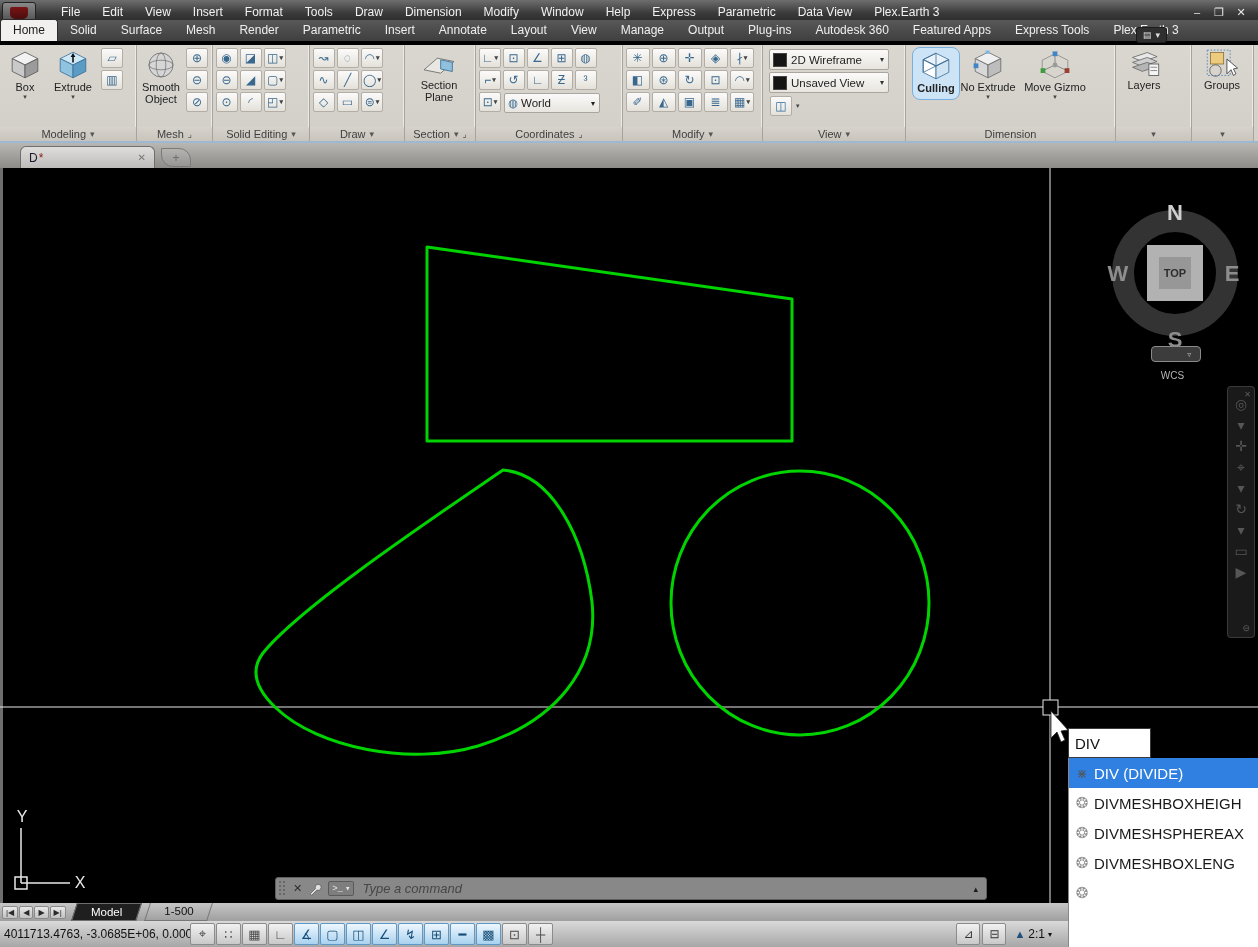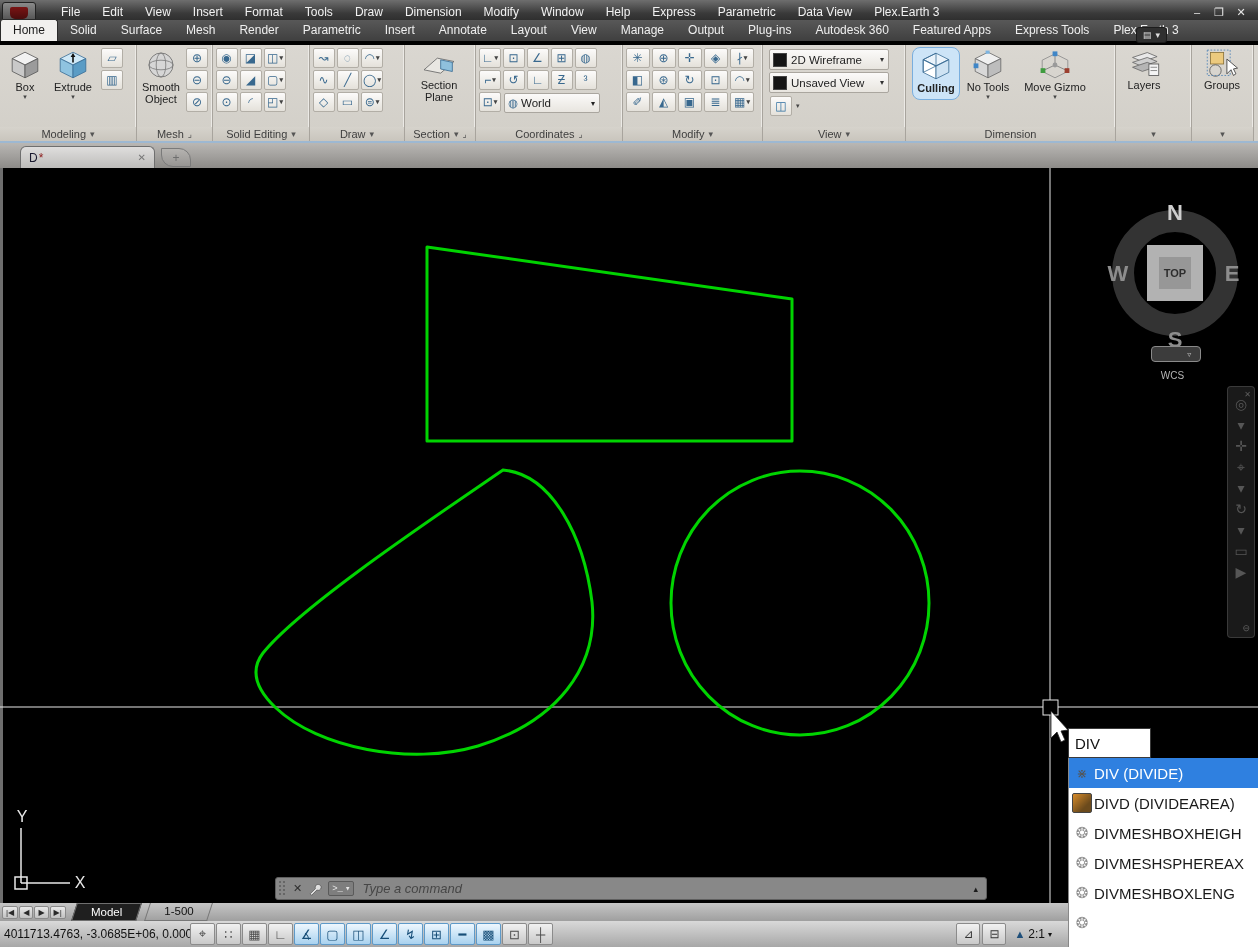--- a/index.html
+++ b/index.html
@@ -542,21 +542,21 @@
           <span class="lbl">Culling</span>
         </div>
         <div class="bigbtn" style="width:56px">
           <svg width="34" height="32" viewBox="0 0 40 40">
             <polygon points="20,4 36,12 20,20 4,12" fill="#f0f0f0" stroke="#666"></polygon>
             <polygon points="4,12 20,20 20,36 4,28" fill="#d8d8d8" stroke="#666"></polygon>
             <polygon points="36,12 36,28 20,36 20,20" fill="#bdbdbd" stroke="#666"></polygon>
             <rect x="2" y="18" width="6" height="6" fill="#3f86c7"></rect>
             <rect x="17" y="2" width="5" height="4" fill="#7db4e0"></rect>
           </svg>
-          <span class="lbl">No Tools</span>
+          <span class="lbl">No Extrude</span>
           <span class="cr">▾</span>
         </div>
         <div class="bigbtn" style="width:78px">
           <svg width="36" height="32" viewBox="0 0 44 40">
             <polygon points="22,6 38,14 38,28 22,36 6,28 6,14" fill="none" stroke="#888"></polygon>
             <line x1="22" y1="20" x2="22" y2="6" stroke="#777"></line>
             <line x1="22" y1="20" x2="7" y2="27" stroke="#777"></line>
             <line x1="22" y1="20" x2="37" y2="27" stroke="#777"></line>
             <rect x="19" y="3" width="6" height="6" fill="#3f86c7"></rect>
             <rect x="4" y="24" width="6" height="6" fill="#3f9c3f"></rect>
@@ -683,24 +683,20 @@
   </div>
 
   <div class="popup-input">DIV</div>
   <div class="popup-list">
 
       <div class="pitem selected">
         <span class="pico divide-icon">⋇</span>
         <span class="plabel">DIV (DIVIDE)</span>
       </div>
 
-      <div class="pitem">
-        <span class="pico dividearea-icon"></span>
-        <span class="plabel">DIVD (DIVIDEAREA)</span>
-      </div>
 
 
       <div class="pitem">
         <span class="pico system-variable-icon">❂</span>
         <span class="plabel">DIVMESHBOXHEIGH</span>
       </div>
 
       <div class="pitem">
         <span class="pico system-variable-icon">❂</span>
         <span class="plabel">DIVMESHSPHEREAX</span>

